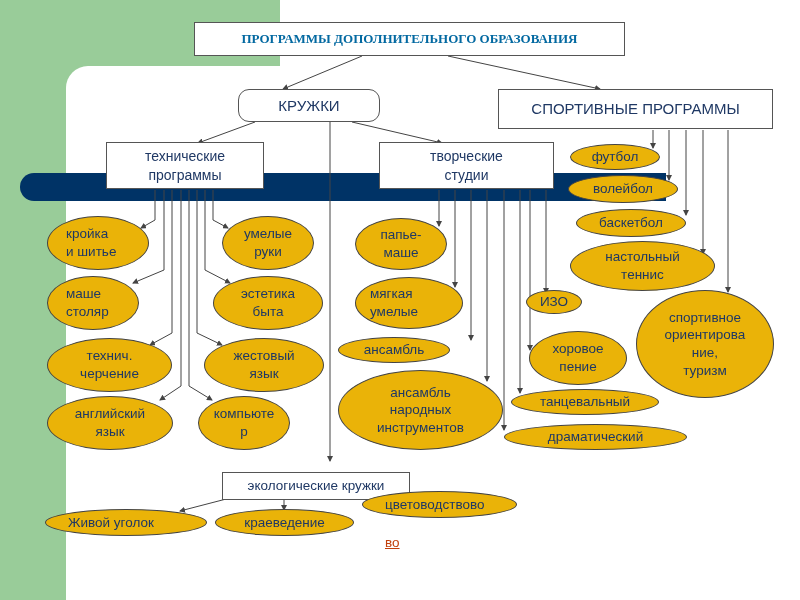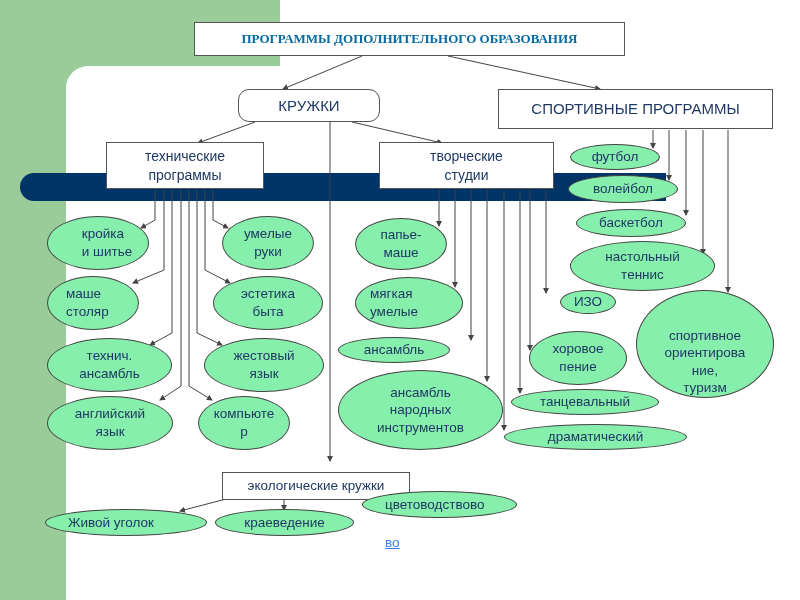--- a/index.html
+++ b/index.html
@@ -4,23 +4,23 @@
 <style>
   html, body { margin: 0; padding: 0; }
   body { width: 800px; height: 600px; position: relative; overflow: hidden; background: #ffffff; font-family: "Liberation Sans", sans-serif; }
   .bg-green { position: absolute; left: 0; top: 0; width: 280px; height: 600px; background: #99cc99; }
   .bg-white-card { position: absolute; left: 66px; top: 66px; width: 740px; height: 540px; background: #ffffff; border-top-left-radius: 22px; }
   .blue-bar { position: absolute; left: 20px; top: 173px; width: 646px; height: 28px; background: #003366; border-top-left-radius: 14px; border-bottom-left-radius: 14px; }
   svg.lines { position: absolute; left: 0; top: 0; width: 800px; height: 600px; }
   .box { position: absolute; background: #fff; border: 1px solid #555; box-sizing: border-box; display: flex; align-items: center; justify-content: center; text-align: center; color: #1f3864; font-size: 14px; line-height: 1.3; }
   .box.title { font-family: "Liberation Serif", serif; font-weight: bold; font-size: 13px; color: #0369a1; }
   .box.big { font-size: 15px; }
-  .ell { position: absolute; background: #86efac; border: 1px solid #444; box-sizing: border-box; border-radius: 50%; display: flex; align-items: center; justify-content: center; text-align: center; color: #1f3864; font-size: 13.5px; line-height: 1.3; white-space: pre-line; }
+  .ell { position: absolute; background: #eab308; border: 1px solid #444; box-sizing: border-box; border-radius: 50%; display: flex; align-items: center; justify-content: center; text-align: center; color: #1f3864; font-size: 13.5px; line-height: 1.3; white-space: pre-line; }
   .ell.left { justify-content: flex-start; padding-left: 18px; text-align: left; }
-  .overflow-text { position: absolute; color: #3b82f6; font-size: 13.5px; text-decoration: underline; }
+  .overflow-text { position: absolute; color: #c2410c; font-size: 13.5px; text-decoration: underline; }
 </style>
 </head>
 <body>
 
 <div class="bg-green"></div>
 <div class="bg-white-card"></div>
 <div class="blue-bar"></div>
 
 <svg class="lines">
   <defs>
@@ -83,58 +83,58 @@
 <div class="box" style="left:106px;top:142px;width:158px;height:47px;white-space:pre-line;">
   <span>технические
 программы</span>
 </div>
 
 <div class="box" style="left:379px;top:142px;width:175px;height:47px;white-space:pre-line;">
   <span>творческие
 студии</span>
 </div>
 
-<div class="ell left" style="left:47px;top:216px;width:102px;height:54px;justify-content:center;"><span>кройка
+<div class="ell left" style="left:47px;top:216px;width:102px;height:54px;"><span>кройка
 и шитье</span></div>
 <div class="ell left" style="left:47px;top:276px;width:92px;height:54px;"><span>маше
 столяр</span></div>
 <div class="ell" style="left:47px;top:338px;width:125px;height:54px;"><span>технич.
-ансамбль</span></div>
+черчение</span></div>
 <div class="ell" style="left:47px;top:396px;width:126px;height:54px;"><span>английский
 язык</span></div>
 
 <div class="ell" style="left:222px;top:216px;width:92px;height:54px;"><span>умелые
 руки</span></div>
 <div class="ell" style="left:213px;top:276px;width:110px;height:54px;"><span>эстетика
 быта</span></div>
 <div class="ell" style="left:204px;top:338px;width:120px;height:54px;"><span>жестовый
 язык</span></div>
 <div class="ell" style="left:198px;top:396px;width:92px;height:54px;"><span>компьюте
 р</span></div>
 
 <div class="ell" style="left:355px;top:218px;width:92px;height:52px;"><span>папье-
 маше</span></div>
 <div class="ell left" style="left:355px;top:277px;width:108px;height:52px;padding-left:14px;"><span>мягкая
 умелые</span></div>
 <div class="ell" style="left:338px;top:337px;width:112px;height:26px;"><span>ансамбль</span></div>
 <div class="ell" style="left:338px;top:370px;width:165px;height:80px;"><span>ансамбль
 народных
 инструментов</span></div>
-<div class="ell" style="left:560px;top:290px;width:56px;height:24px;"><span>ИЗО</span></div>
+<div class="ell" style="left:526px;top:290px;width:56px;height:24px;"><span>ИЗО</span></div>
 <div class="ell" style="left:529px;top:331px;width:98px;height:54px;"><span>хоровое
 пение</span></div>
 <div class="ell" style="left:511px;top:389px;width:148px;height:26px;"><span>танцевальный</span></div>
 <div class="ell" style="left:504px;top:424px;width:183px;height:26px;"><span>драматический</span></div>
 
 <div class="ell" style="left:570px;top:144px;width:90px;height:26px;"><span>футбол</span></div>
 <div class="ell" style="left:568px;top:175px;width:110px;height:28px;"><span>волейбол</span></div>
 <div class="ell" style="left:576px;top:209px;width:110px;height:28px;"><span>баскетбол</span></div>
 <div class="ell" style="left:570px;top:241px;width:145px;height:50px;"><span>настольный
 теннис</span></div>
-<div class="ell" style="left:636px;top:290px;width:138px;height:108px;align-items:flex-end;"><span>спортивное
+<div class="ell" style="left:636px;top:290px;width:138px;height:108px;"><span>спортивное
 ориентирова
 ние,
 туризм</span></div>
 
 <div class="box" style="left:222px;top:472px;width:188px;height:28px;font-size:13.5px;">
   <span>экологические кружки</span>
 </div>
 <div class="ell left" style="left:45px;top:509px;width:162px;height:27px;padding-left:22px;"><span>Живой уголок</span></div>
 <div class="ell" style="left:215px;top:509px;width:139px;height:27px;"><span>краеведение</span></div>
 <div class="ell left" style="left:362px;top:491px;width:155px;height:27px;padding-left:22px;align-items:center;"><span>цветоводствово</span></div>

